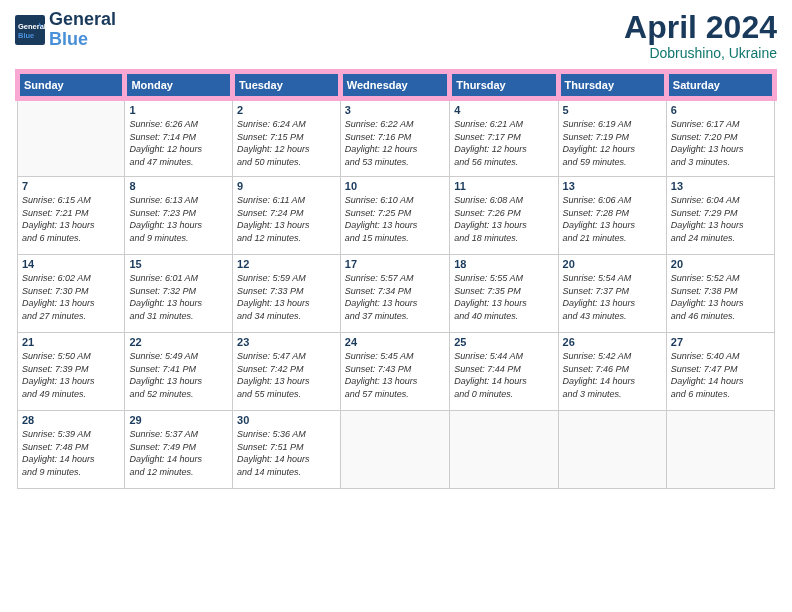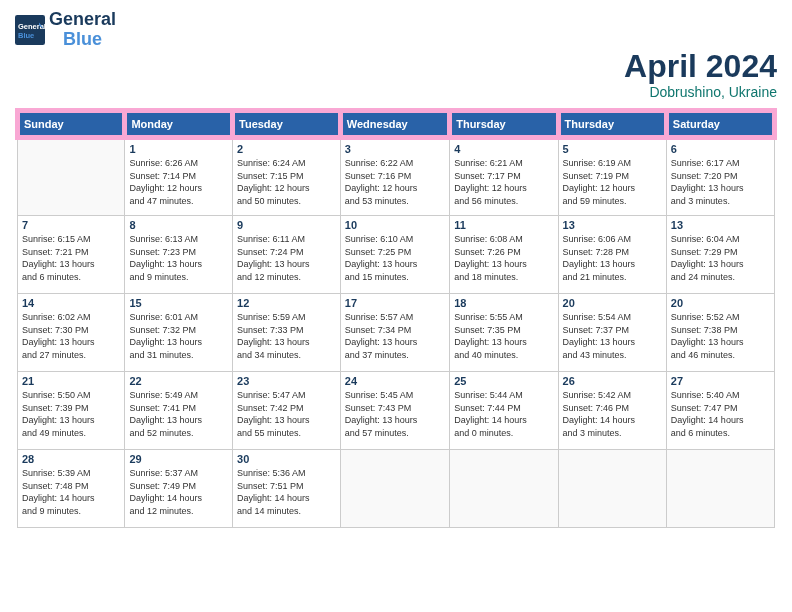--- a/index.html
+++ b/index.html
@@ -18,36 +18,34 @@
     }
     .header {
       display: flex;
       justify-content: space-between;
       align-items: flex-start;
       margin-bottom: 8px;
     }
     .logo {
       display: flex;
       align-items: center;
-      text-align: center;
     }
     .logo-text {
       font-size: 18px;
       font-weight: bold;
       color: #1a3a5c;
       line-height: 1.1;
     }
     .logo-icon {
       width: 30px;
       height: 30px;
       margin-right: 4px;
     }
     .title-block {
       text-align: right;
-      margin-top: 39px;
     }
     .month-title {
       font-size: 32px;
       font-weight: bold;
       color: #1a3a5c;
       line-height: 1.1;
     }
     .location {
       font-size: 14px;
       color: #0f766e;
@@ -81,20 +79,21 @@
       font-size: 11px;
       font-weight: bold;
       color: #1a3a5c;
       display: block;
       margin-bottom: 2px;
     }
     .day-info {
       color: #333;
       font-size: 9px;
       line-height: 1.4;
+      font-style: italic;
     }
     .week-row td {
       height: 78px;
     }
   </style>
 </head>
 <body>
 
 <div class="page">
   <div class="header">

